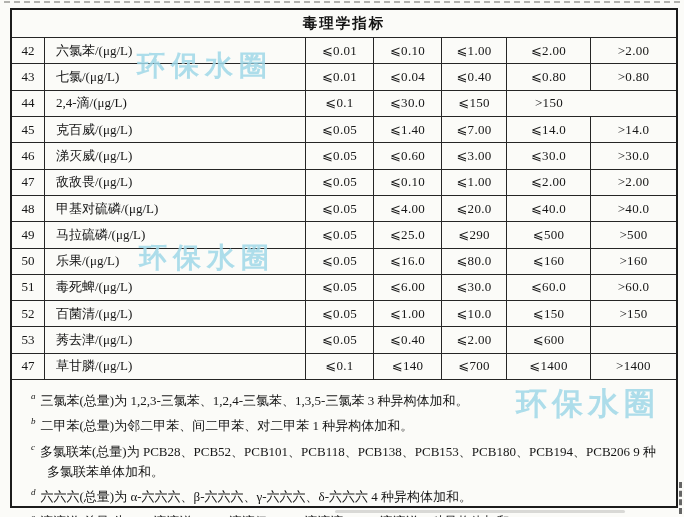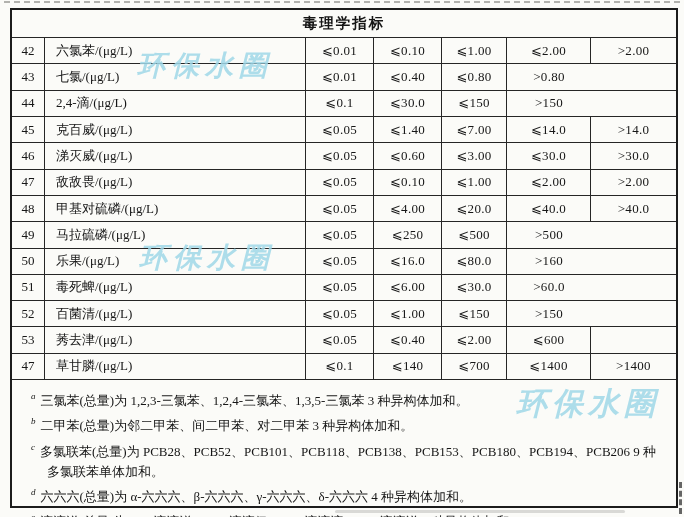--- a/index.html
+++ b/index.html
@@ -57,21 +57,20 @@
     position:relative;top:-1px;
   }
   
   .wm{
     position:absolute;
     font-family:"DejaVu Sans","Liberation Sans",sans-serif;
     font-weight:bold;
     opacity:.85;
     pointer-events:none;
     white-space:nowrap;
-    font-style:italic;
   }
   .wm1{left:137px;top:47px;font-size:28px;letter-spacing:6px;}
   .wm2{left:139px;top:239px;font-size:28px;letter-spacing:6px;}
   .wm3{left:516px;top:383px;font-size:31px;letter-spacing:5px;}
   
   .right-dashes{
     position:absolute;right:2px;top:482px;height:32px;width:0;
     border-left:3px dashed #4c4c4c;opacity:.85;
   }
   .bottom-smudge{
@@ -97,20 +96,21 @@
     <div class="c c-v">⩽0.10</div>
     <div class="c c-v">⩽1.00</div>
     <div class="c c-v">⩽2.00</div>
     <div class="c c-v last">&gt;2.00</div>
   </div>
 
   <div class="row">
     <div class="c c-no">43</div>
     <div class="c c-name">七氯/(μg/L)</div>
     <div class="c c-v">⩽0.01</div>
+    <div class="c c-v">⩽0.04</div>
     <div class="c c-v">⩽0.40</div>
     <div class="c c-v">⩽0.80</div>
     <div class="c c-v last">&gt;0.80</div>
   </div>
 
   <div class="row">
     <div class="c c-no">44</div>
     <div class="c c-name">2,4-滴/(μg/L)</div>
     <div class="c c-v">⩽0.1</div>
     <div class="c c-v">⩽30.0</div>
@@ -155,48 +155,52 @@
     <div class="c c-v">⩽4.00</div>
     <div class="c c-v">⩽20.0</div>
     <div class="c c-v">⩽40.0</div>
     <div class="c c-v last">&gt;40.0</div>
   </div>
 
   <div class="row">
     <div class="c c-no">49</div>
     <div class="c c-name">马拉硫磷/(μg/L)</div>
     <div class="c c-v">⩽0.05</div>
-    <div class="c c-v">⩽250</div>
+    <div class="c c-v">⩽25.0</div>
+    <div class="c c-v">⩽290</div>
     <div class="c c-v">⩽500</div>
     <div class="c c-v last">&gt;500</div>
   </div>
 
   <div class="row">
     <div class="c c-no">50</div>
     <div class="c c-name">乐果/(μg/L)</div>
     <div class="c c-v">⩽0.05</div>
     <div class="c c-v">⩽16.0</div>
     <div class="c c-v">⩽80.0</div>
+    <div class="c c-v">⩽160</div>
     <div class="c c-v last">&gt;160</div>
   </div>
 
   <div class="row">
     <div class="c c-no">51</div>
     <div class="c c-name">毒死蜱/(μg/L)</div>
     <div class="c c-v">⩽0.05</div>
     <div class="c c-v">⩽6.00</div>
     <div class="c c-v">⩽30.0</div>
+    <div class="c c-v">⩽60.0</div>
     <div class="c c-v last">&gt;60.0</div>
   </div>
 
   <div class="row">
     <div class="c c-no">52</div>
     <div class="c c-name">百菌清/(μg/L)</div>
     <div class="c c-v">⩽0.05</div>
     <div class="c c-v">⩽1.00</div>
+    <div class="c c-v">⩽10.0</div>
     <div class="c c-v">⩽150</div>
     <div class="c c-v last">&gt;150</div>
   </div>
 
   <div class="row">
     <div class="c c-no">53</div>
     <div class="c c-name">莠去津/(μg/L)</div>
     <div class="c c-v">⩽0.05</div>
     <div class="c c-v">⩽0.40</div>
     <div class="c c-v">⩽2.00</div>
@@ -210,21 +214,21 @@
     <div class="c c-v">⩽140</div>
     <div class="c c-v">⩽700</div>
     <div class="c c-v">⩽1400</div>
     <div class="c c-v last">&gt;1400</div>
   </div>
 </div>
 
     <div class="footnotes" id="footnotes">
   <div class="fn"><sup>a</sup><span>三氯苯(总量)为 1,2,3-三氯苯、1,2,4-三氯苯、1,3,5-三氯苯 3 种异构体加和。</span></div>
 
-  <div class="fn"><sup>b</sup><span>二甲苯(总量)为邻二甲苯、间二甲苯、对二甲苯 3 种异构体加和。</span></div>
+  <div class="fn"><sup>b</sup><span>二甲苯(总量)为邻二甲苯、间二甲苯、对二甲苯 1 种异构体加和。</span></div>
 
   <div class="fn"><sup>c</sup><span>多氯联苯(总量)为 PCB28、PCB52、PCB101、PCB118、PCB138、PCB153、PCB180、PCB194、PCB206 9 种多氯联苯单体加和。</span></div>
 
   <div class="fn"><sup>d</sup><span>六六六(总量)为 α-六六六、β-六六六、γ-六六六、δ-六六六 4 种异构体加和。</span></div>
 
   <div class="fn"><sup>e</sup><span>滴滴涕(总量)为 o,p′-滴滴涕、p,p′-滴滴伊、p,p′-滴滴滴、p,p′-滴滴涕 4 种异构体加和。</span></div>
 </div>
   </div>
 
   <div class="wm wm1" style="color: rgb(160, 216, 232);">环保水圈</div>

